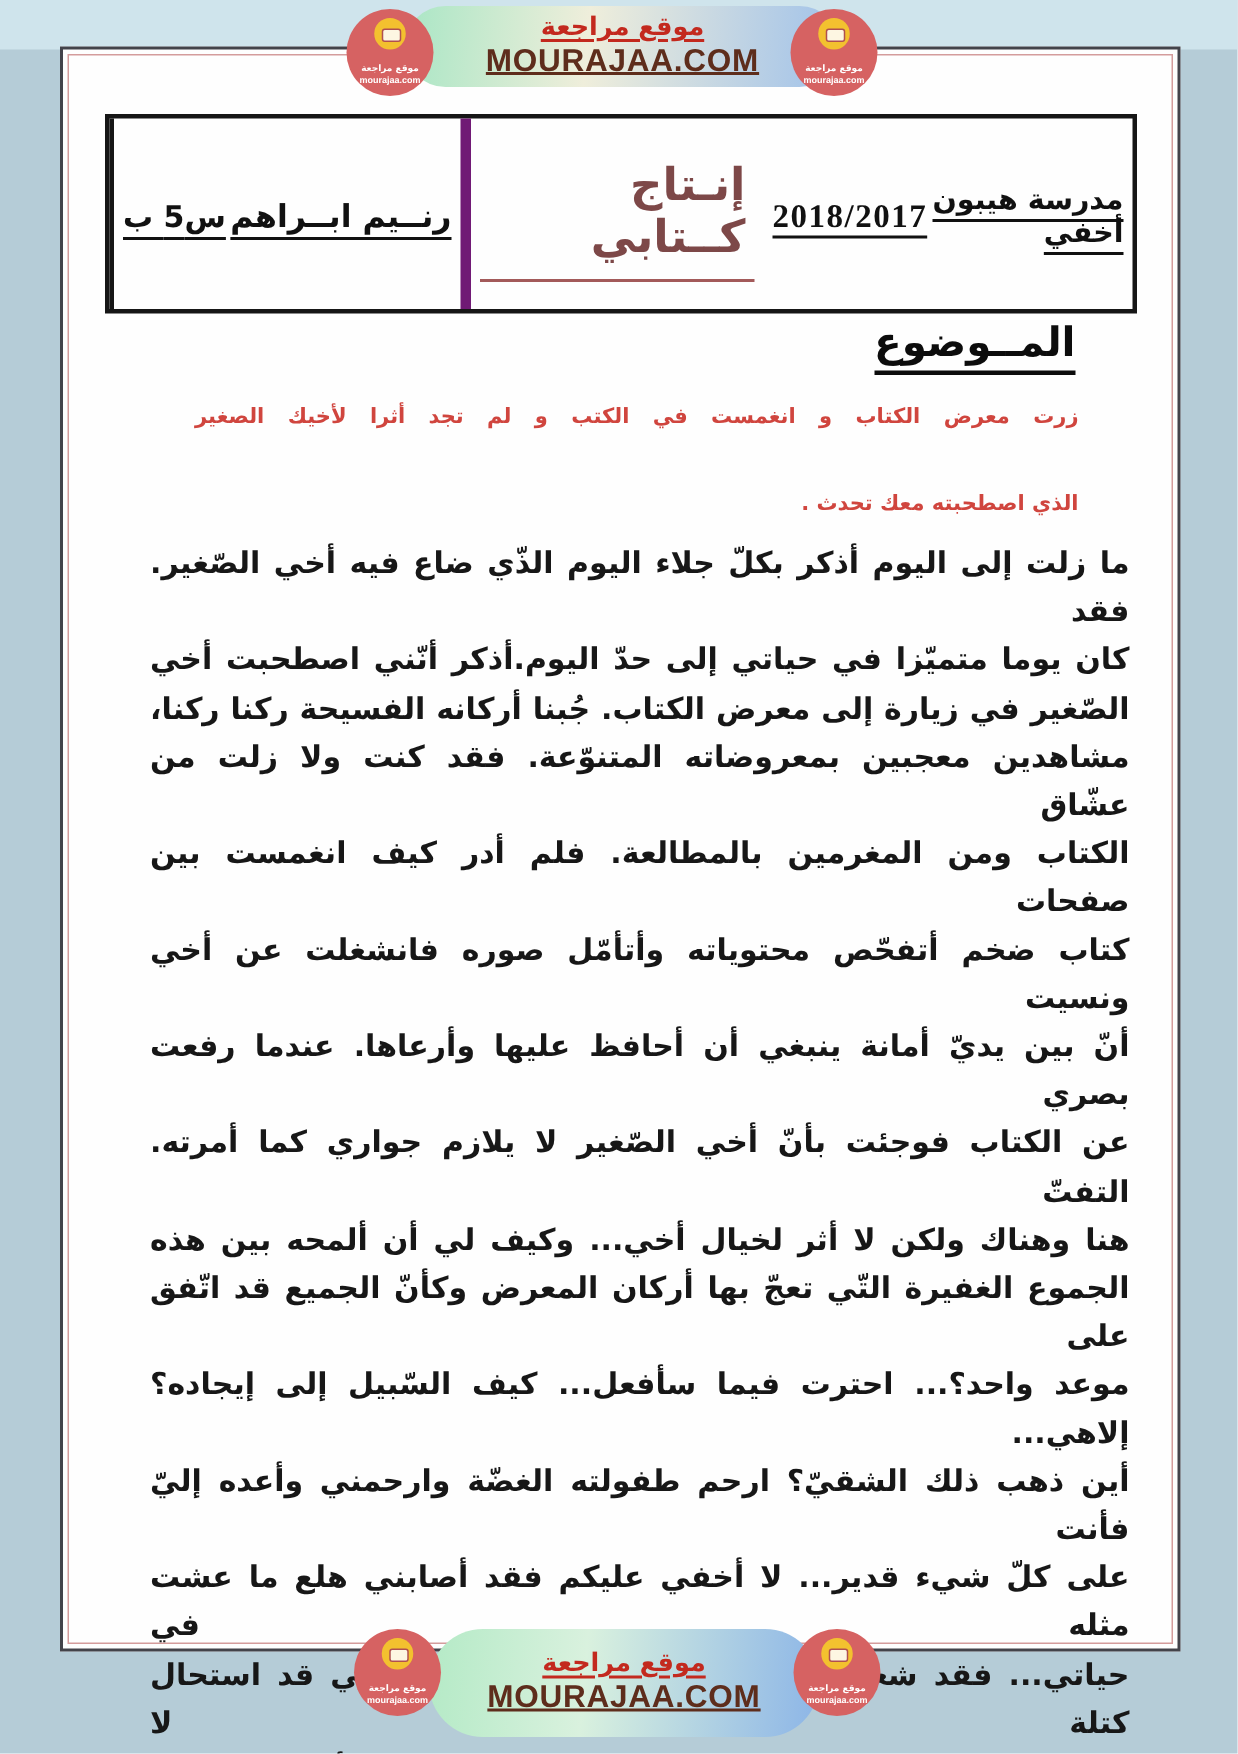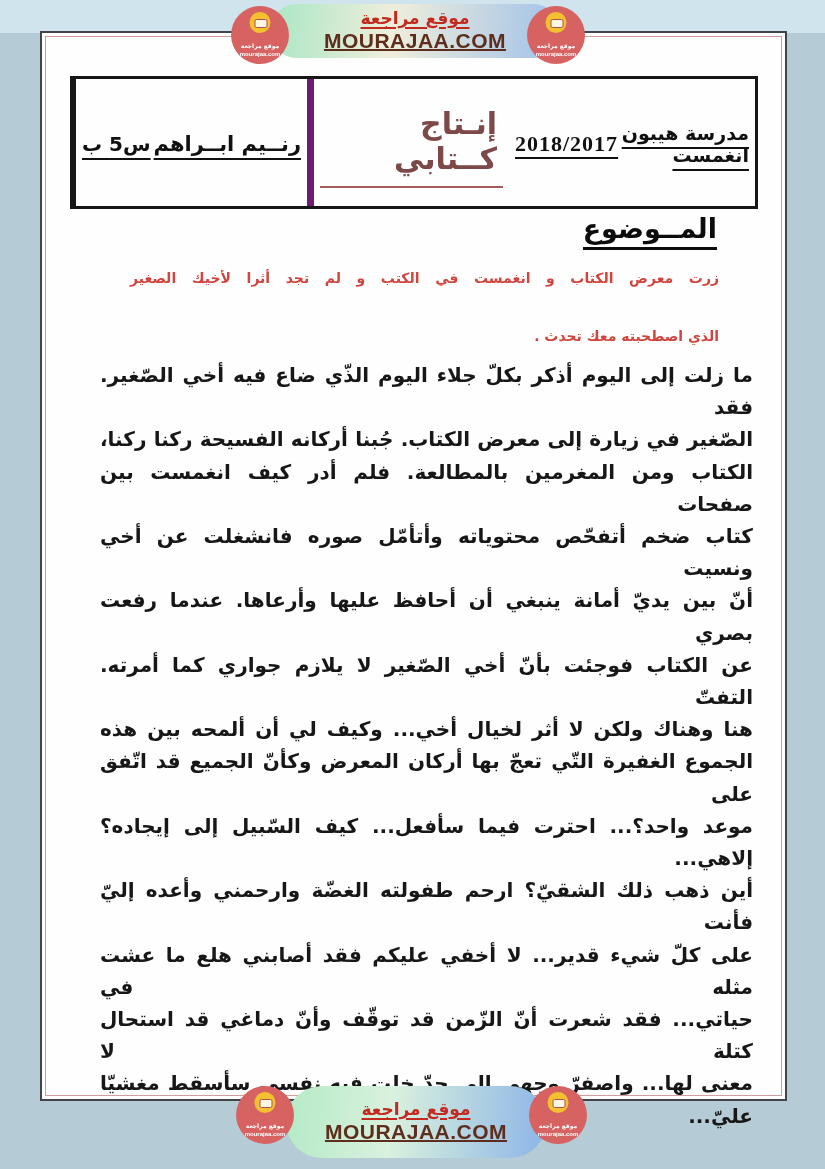--- a/index.html
+++ b/index.html
@@ -160,34 +160,36 @@
 
   <div class="info-table">
     <div class="cell cell-student">
       <span class="u-black student-name">رنــيم ابــراهم</span>
       <span class="u-black student-class">س5 ب</span>
     </div>
     <div class="cell cell-subject">
       <span class="subject-title">إنـتاج كــتابي</span>
     </div>
     <div class="cell cell-school">
-      <span class="u-black school-name">مدرسة هيبون انغمست</span>
+      <span class="u-black school-name">مدرسة هيبون أخفي</span>
       <span class="school-year">2018/2017</span>
     </div>
   </div>
 
   <div class="topic-heading">المــوضوع</div>
   <div class="topic-prompt">
     <div class="justify-line">زرت معرض الكتاب و انغمست في الكتب و لم تجد أثرا لأخيك الصغير</div>
     <div class="right-line">الذي اصطحبته معك تحدث .</div>
   </div>
 
   <div class="essay">
       <div class="line">ما زلت إلى اليوم أذكر بكلّ جلاء اليوم الذّي ضاع فيه أخي الصّغير. فقد</div>
+      <div class="line">كان يوما متميّزا في حياتي إلى حدّ اليوم.أذكر أنّني اصطحبت أخي</div>
       <div class="line">الصّغير في زيارة إلى معرض الكتاب. جُبنا أركانه الفسيحة ركنا ركنا،</div>
+      <div class="line">مشاهدين معجبين بمعروضاته المتنوّعة. فقد كنت ولا زلت من عشّاق</div>
       <div class="line">الكتاب ومن المغرمين بالمطالعة. فلم أدر كيف انغمست بين صفحات</div>
       <div class="line">كتاب ضخم أتفحّص محتوياته وأتأمّل صوره فانشغلت عن أخي ونسيت</div>
       <div class="line">أنّ بين يديّ أمانة ينبغي أن أحافظ عليها وأرعاها. عندما رفعت بصري</div>
       <div class="line">عن الكتاب فوجئت بأنّ أخي الصّغير لا يلازم جواري كما أمرته. التفتّ</div>
       <div class="line">هنا وهناك ولكن لا أثر لخيال أخي... وكيف لي أن ألمحه بين هذه</div>
       <div class="line">الجموع الغفيرة التّي تعجّ بها أركان المعرض وكأنّ الجميع قد اتّفق على</div>
       <div class="line">موعد واحد؟... احترت فيما سأفعل... كيف السّبيل إلى إيجاده؟ إلاهي...</div>
       <div class="line">أين ذهب ذلك الشقيّ؟ ارحم طفولته الغضّة وارحمني وأعده إليّ فأنت</div>
       <div class="line">على كلّ شيء قدير... لا أخفي عليكم فقد أصابني هلع ما عشت مثله في</div>
       <div class="line">حياتي... فقد شعرت أنّ الزّمن قد توقّف وأنّ دماغي قد استحال كتلة لا</div>

